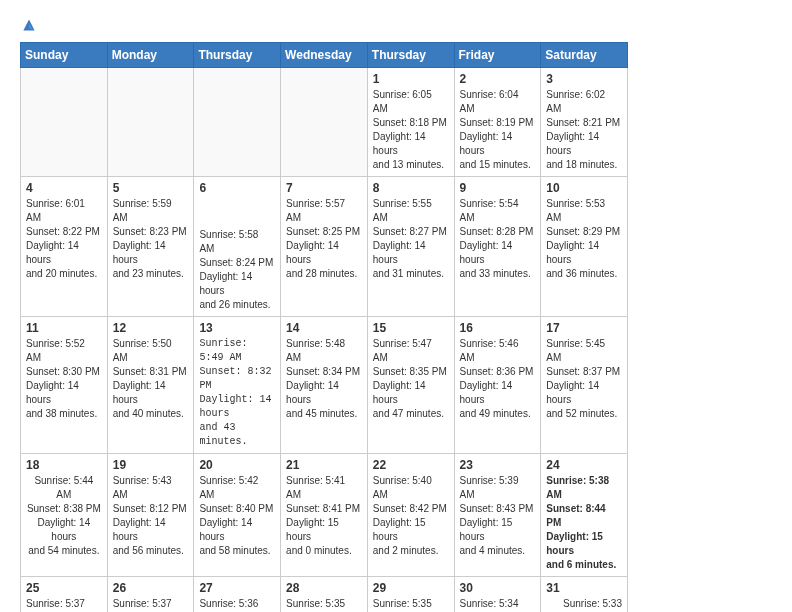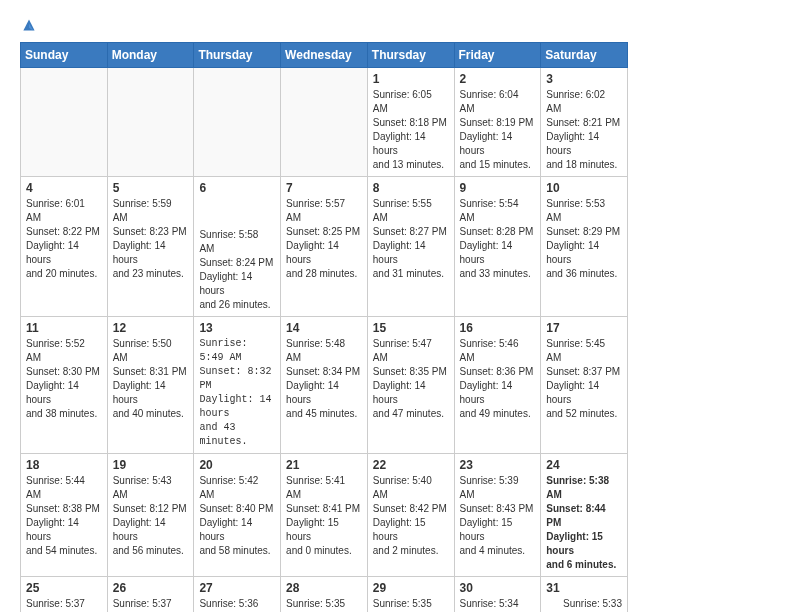--- a/index.html
+++ b/index.html
@@ -264,21 +264,21 @@
             <span class="day-num">17</span>
             <div class="day-info" style="white-space: pre-line;">Sunrise: 5:45 AM
 Sunset: 8:37 PM
 Daylight: 14 hours
 and 52 minutes.</div>
           </td>
         </tr>
         <tr class="week-row">
           <td>
             <span class="day-num">18</span>
-            <div class="day-info" style="white-space: pre-line;">Sunrise: 5:44 AM
+            <div class="day-info" style="white-space: pre-line; text-align: center;">Sunrise: 5:44 AM
 Sunset: 8:38 PM
 Daylight: 14 hours
 and 54 minutes.</div>
           </td>
           <td>
             <span class="day-num">19</span>
             <div class="day-info" style="white-space: pre-line;">Sunrise: 5:43 AM
 Sunset: 8:12 PM
 Daylight: 14 hours
 and 56 minutes.</div>

